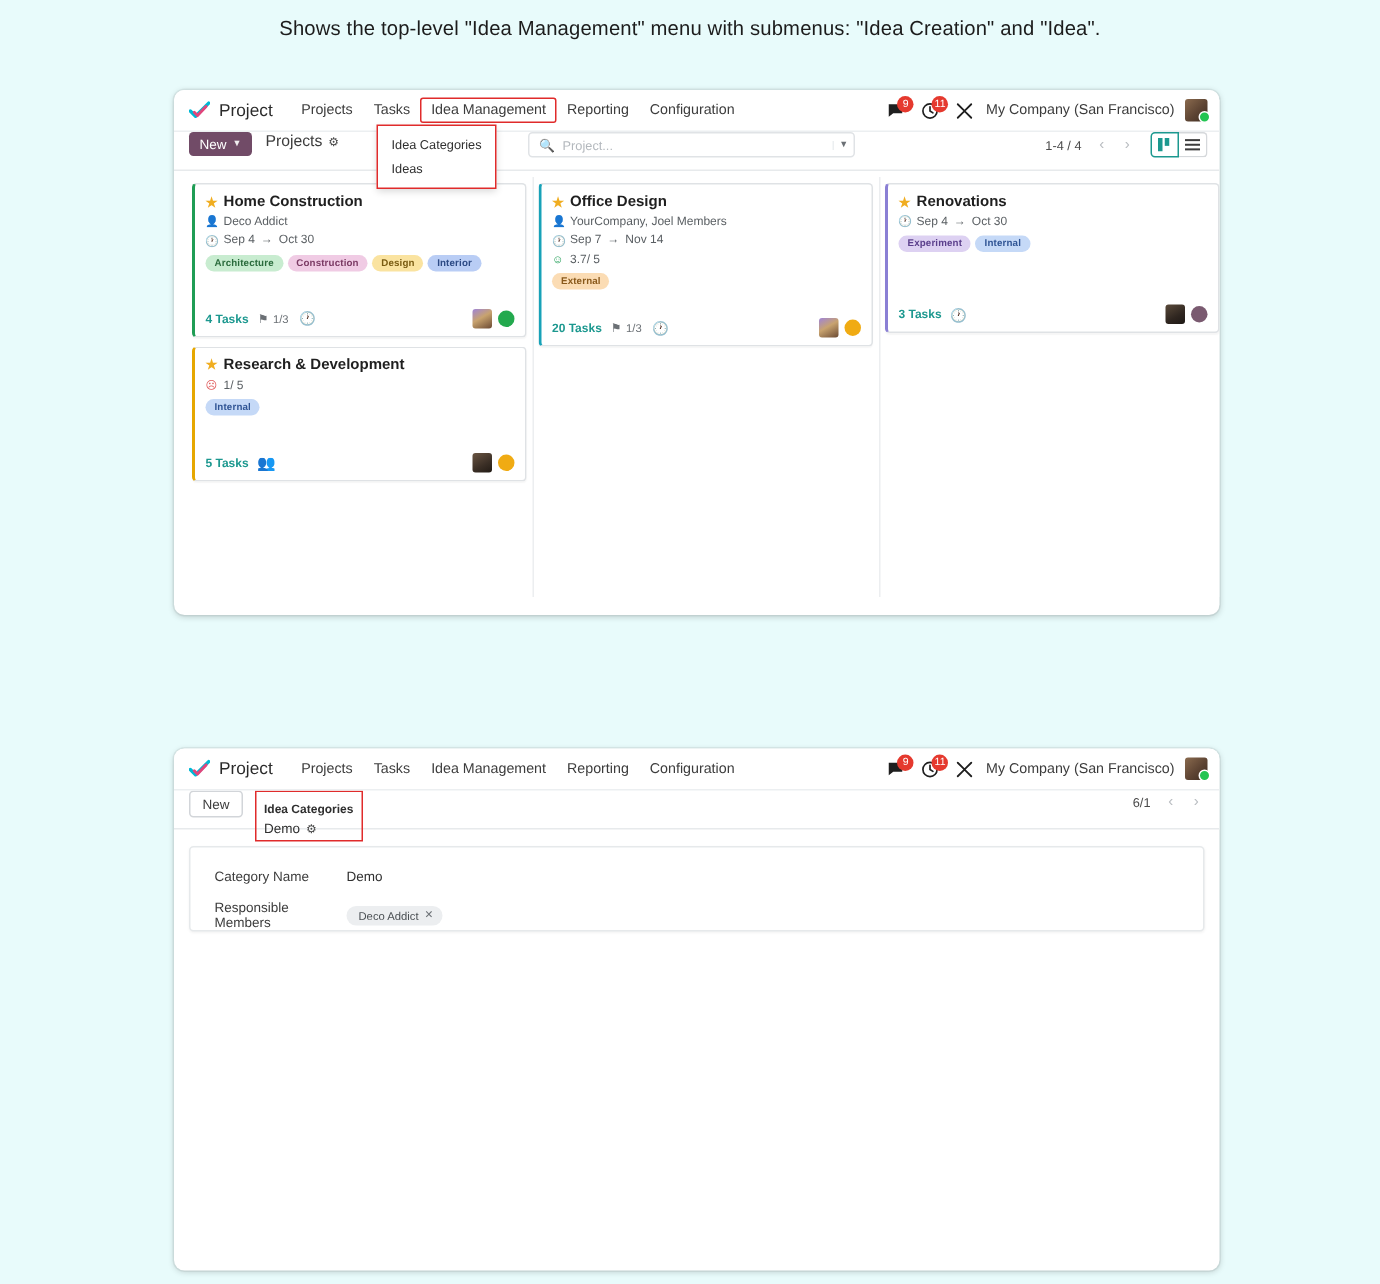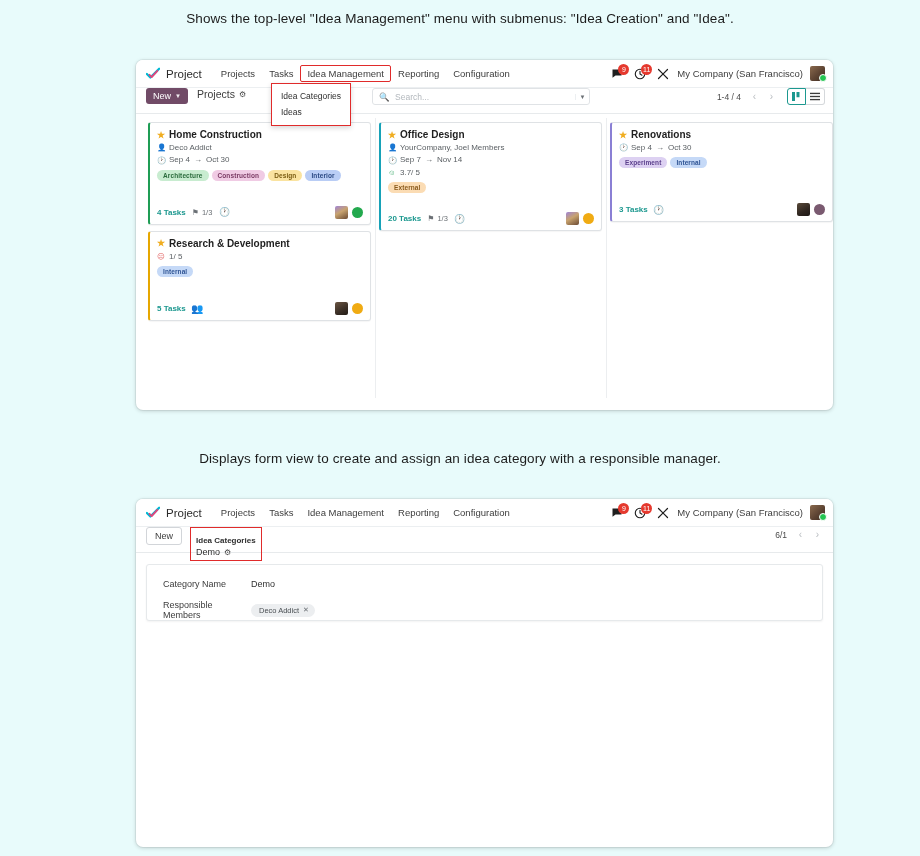--- a/index.html
+++ b/index.html
@@ -22,21 +22,20 @@
   #caption-1 { position: absolute; left: 0; top: 11px; width: 920px; }
   #caption-2 { position: absolute; left: 0; top: 451px; width: 920px; }
 
   
   .shot {
     position: absolute;
     background: #ffffff;
     border-radius: 7px;
     box-shadow: 0 1px 4px rgba(0,0,0,.18), 0 0 0 1px rgba(0,0,0,.05);
     overflow: hidden;
-    margin-left: 20px;
   }
   #shot-1 { left: 116px; top: 60px; width: 697px; height: 350px; }
   #shot-2 { left: 116px; top: 499px; width: 697px; height: 348px; }
 
   
   .navbar {
     height: 28px;
     display: flex;
     align-items: center;
     padding: 0 8px 0 10px;
@@ -387,21 +386,21 @@
         <span>New</span>
         <span class="caret">▼</span>
       </span>
       <span class="breadcrumb">
         <span>Projects</span>
         <span class="gear-ic">⚙</span>
       </span>
 
       <div class="searchbar">
         <span class="s-ic">🔍</span>
-        <span class="s-ph">Search...</span>
+        <span class="s-ph">Project...</span>
         <span class="s-caret">▼</span>
       </div>
 
       <div class="cp-right">
         <span class="pager-txt">1-4 / 4</span>
         <span class="pager-arrow">‹</span>
         <span class="pager-arrow">›</span>
         <span class="view-btns">
           <span class="view-btn">
             <svg width="9" height="9" viewBox="0 0 12 12">
@@ -549,21 +548,20 @@
               <span class="av av-2"></span>
               <span class="dot dot-mauve"></span>
             </span>
           </div>
         </div>
       </div>
 
     </div>
   </div>
 
-  <div id="caption-2" class="caption">Displays form view to create and assign an idea category with a responsible manager.</div>
 
   <div id="shot-2" class="shot">
 
     <div class="navbar">
       <span class="brand-check">
         <svg width="14" height="14" viewBox="0 0 16 16">
           <path d="M1 8 L5 12 L15 2" fill="none" stroke="#00b8d4" stroke-width="2.6" stroke-linecap="round" stroke-linejoin="round"></path>
           <path d="M4 9 L6.5 11.5 L13 4.5" fill="none" stroke="#e0457b" stroke-width="2.2" stroke-linecap="round" stroke-linejoin="round"></path>
         </svg>
       </span>

